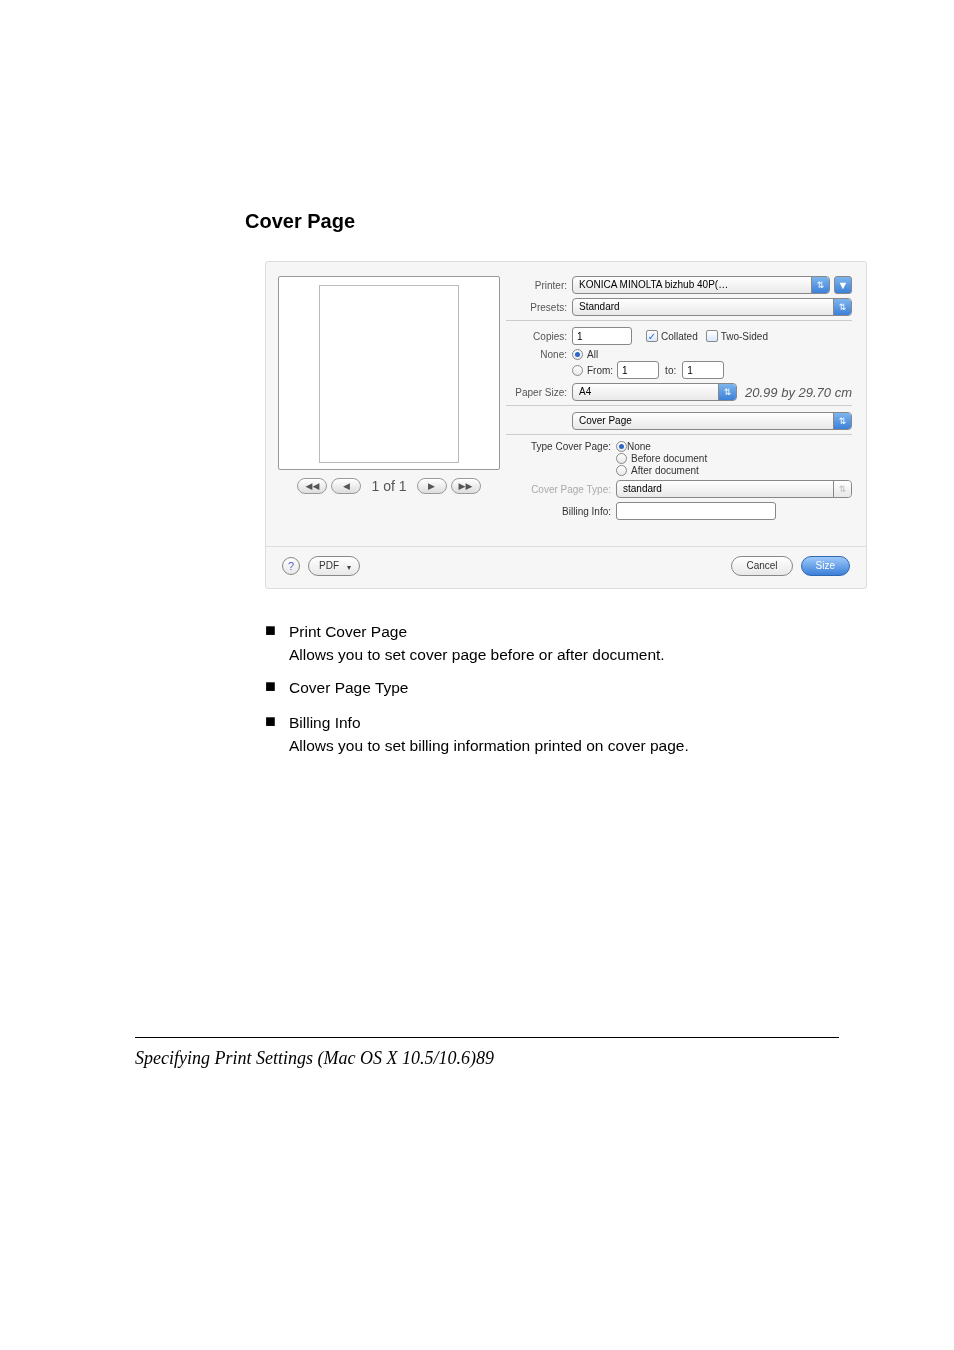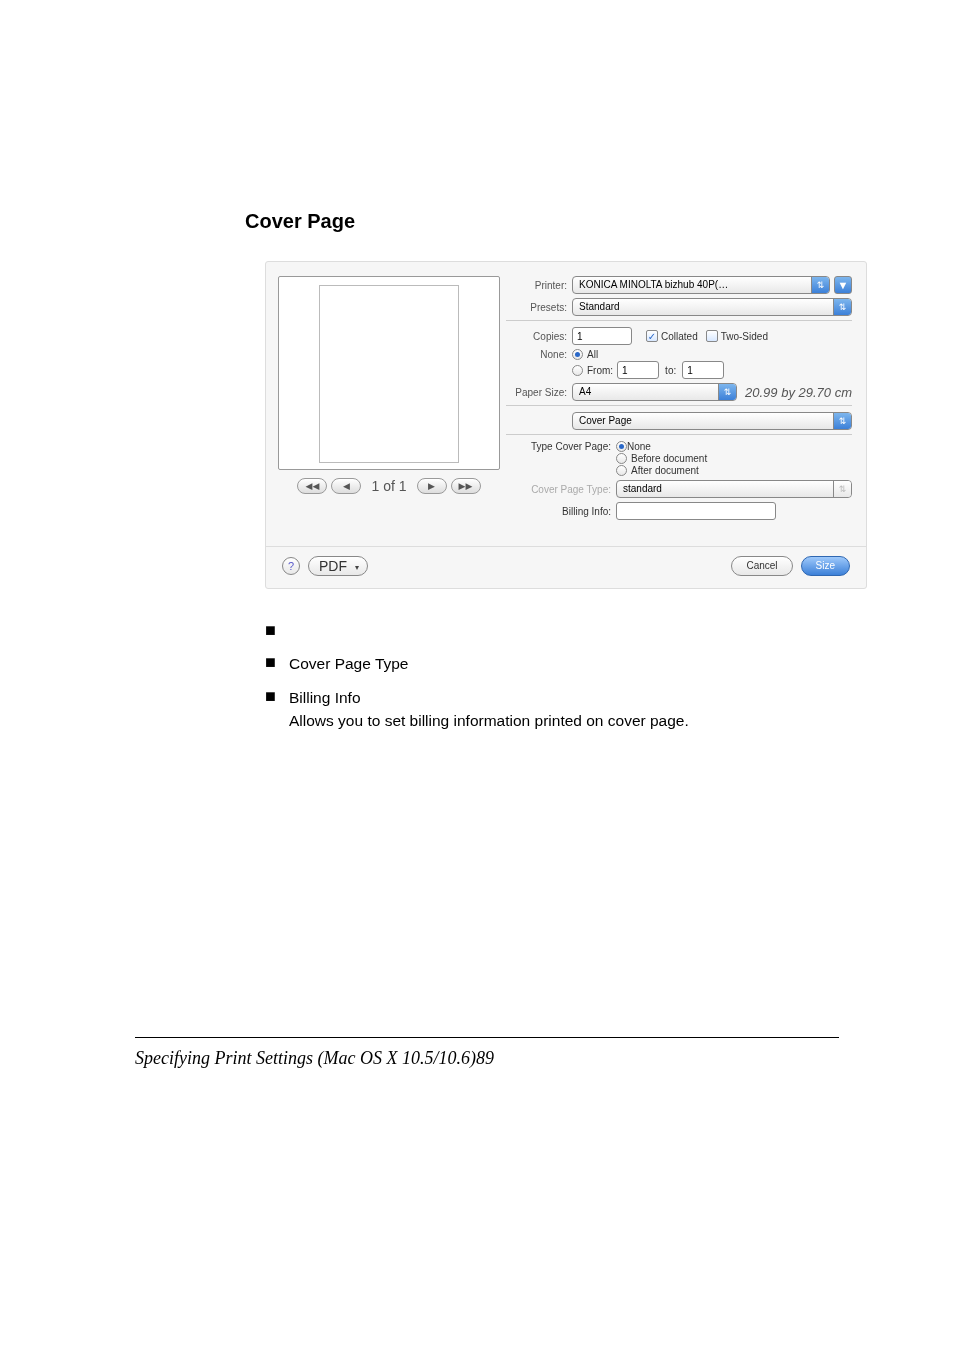--- a/index.html
+++ b/index.html
@@ -28,21 +28,21 @@
   .dot { width:5px; height:5px; border-radius:50%; background:#2a68c8;}
   .orient-btn { width:26px; height:24px; border:1px solid #888; border-radius:3px; background:linear-gradient(#fff,#e8e8e8); display:flex; align-items:center; justify-content:center; font-size:12px; color:#444;}
   .orient-btn.sel { border:2px solid #3c80d8; background:#eaf2fe;}
   .hr { border-top:1px solid #ccc; margin:4px 0 6px 0;}
   .section-select { width: 220px; }
   .paper-select  { width: 112px; }
   .small-text { font-size:13px; color:#555;font-style:italic; }
 
   .bottom-bar { position:absolute; left:0; right:0; bottom:12px; height:30px; border-top:1px solid #ddd; padding:8px 16px 0; display:flex; align-items:center;}
   .help-btn { width:18px; height:18px; border:1px solid #888; border-radius:50%; background:linear-gradient(#fff,#e8e8e8); font-size:11px; color:#5a5acb; text-align:center; line-height:16px;}
-  .pdf-btn { margin-left:8px; height:20px; padding:0 20px 0 10px; border:1px solid #888; border-radius:10px; background:linear-gradient(#fff,#e8e8e8); font-size:14px; line-height:18px; position:relative; color:#333;}
+  .pdf-btn { margin-left:8px; height:20px; padding:0 20px 0 10px; border:1px solid #888; border-radius:10px; background:linear-gradient(#fff,#e8e8e8); font-size:10px; line-height:18px; position:relative; color:#333;}
   .pdf-btn:after { content:"▾"; position:absolute; right:8px; top:2px; font-size:8px; color:#444;}
   .std-btn { height:20px; padding:0 14px; border:1px solid #888; border-radius:10px; background:linear-gradient(#fff,#e8e8e8); font-size:10px; line-height:18px; color:#333;}
   .default-btn { background:linear-gradient(#9ec9fb,#3c80d8); color:#fff; border-color:#2f67b1;}
 
   .desc-list { margin: 32px 0 0 130px; font-size: 15.5px; line-height: 1.4; }
   .desc-item { margin-bottom: 12px; display:flex; }
   .bullet { width:24px; font-size:18px; line-height:1.1;}
   .desc-body .t1 { margin-bottom: 1px; }
 
   .footer { position:absolute; bottom:94px; left:135px; right:115px; border-top:1.5px solid #000; padding-top:10px; display:flex; justify-content:flex-start; font-style:italic; font-size:18px; font-family: Georgia, "Times New Roman", serif; }
@@ -176,20 +176,24 @@
       <div style="flex:1;"></div>
       <div class="std-btn">Cancel</div>
       <div style="width:8px;"></div>
       <div class="std-btn default-btn">Size</div>
     </div>
   </div>
 
   <div class="desc-list">
     <div class="desc-item">
       <div class="bullet">■</div>
+      <div class="desc-body">
+        <div class="t1">Print Cover Page</div>
+        <div>Allows you to set cover page before or after document.</div>
+      </div>
     </div>
     <div class="desc-item">
       <div class="bullet">■</div>
       <div class="desc-body">
         <div class="t1">Cover Page Type</div>
       </div>
     </div>
     <div class="desc-item">
       <div class="bullet">■</div>
       <div class="desc-body">

